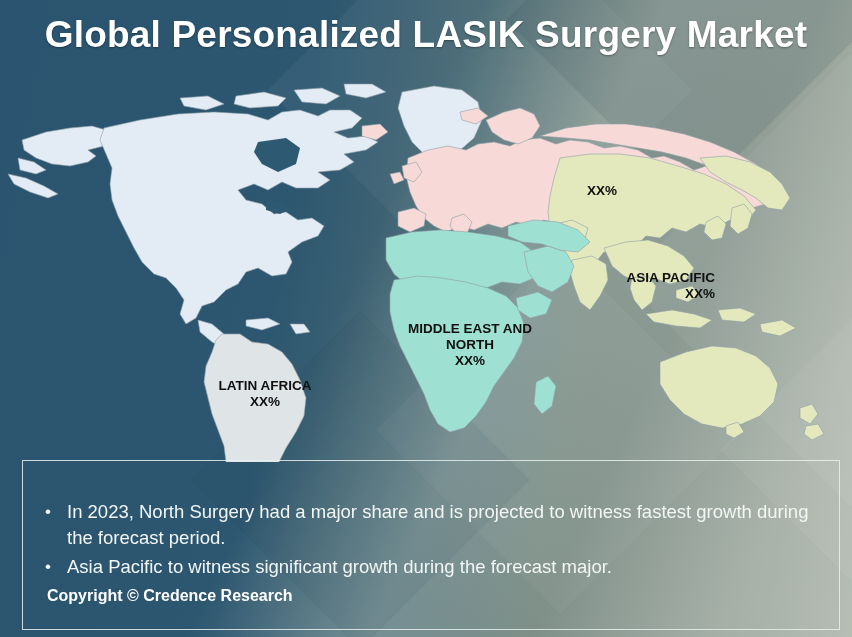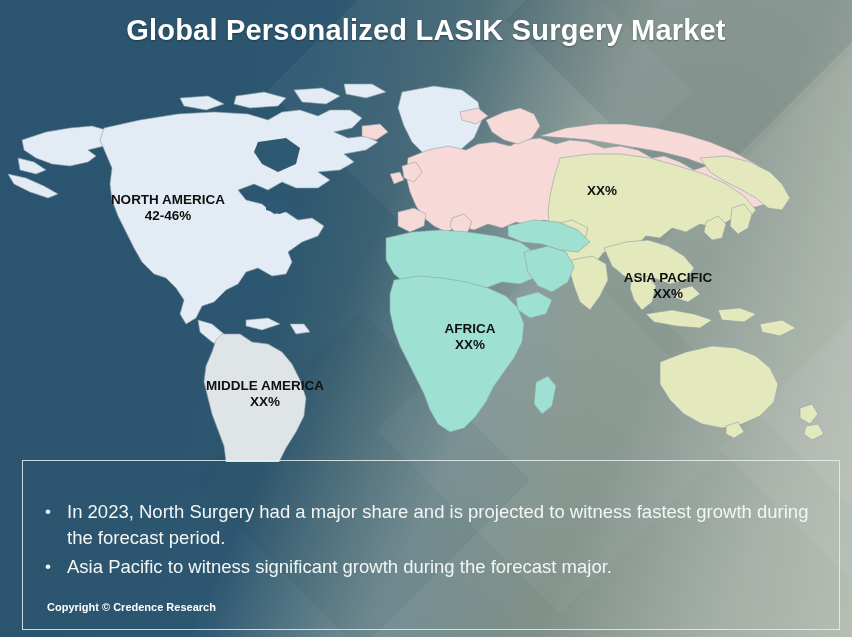--- a/index.html
+++ b/index.html
@@ -18,54 +18,54 @@
   .facet{position:absolute;pointer-events:none;}
   #f1{left:330px;top:-60px;width:300px;height:300px;background:rgba(255,255,255,0.045);transform:rotate(45deg);}
   #f2{left:560px;top:-110px;width:260px;height:260px;background:rgba(20,50,70,0.10);transform:rotate(45deg);}
   #f3{left:690px;top:120px;width:320px;height:320px;background:rgba(255,255,255,0.05);transform:rotate(45deg);}
   #f4{left:430px;top:300px;width:260px;height:260px;background:rgba(255,255,255,0.04);transform:rotate(45deg);}
   #f5{left:240px;top:360px;width:240px;height:240px;background:rgba(25,55,75,0.07);transform:rotate(45deg);}
   #f6{left:770px;top:330px;width:240px;height:240px;background:rgba(255,255,255,0.05);transform:rotate(45deg);}
 
   #title{
     position:absolute;left:0;top:14px;width:852px;text-align:center;
-    color:#ffffff;font-size:29px;font-weight:bold;letter-spacing:.2px;
+    color:#ffffff;font-size:37px;font-weight:bold;letter-spacing:.2px;
     text-shadow:0 1px 2px rgba(0,0,0,.35);
   }
 
   #mapwrap{position:absolute;left:0;top:62px;width:852px;height:400px;}
   #mapwrap svg{display:block;width:852px;height:400px;}
 
   .rlabel{
     position:absolute;color:#101010;font-weight:bold;text-align:center;
     line-height:1.18;white-space:nowrap;
   }
   .rlabel .nm{display:block;font-size:13.5px;}
   .rlabel .pc{display:block;font-size:13.5px;}
 
   #lbl-na{left:68px;top:130px;width:200px;}
   #lbl-eu{left:527px;top:121px;width:150px;}
-  #lbl-ap{left:593px;top:208px;width:150px;}
+  #lbl-ap{left:565px;top:208px;width:150px;text-align:right;}
   #lbl-mea{left:382px;top:259px;width:176px;}
   #lbl-la{left:185px;top:316px;width:160px;}
 
   #notes{
     position:absolute;left:22px;top:460px;width:818px;height:170px;
     border:1px solid rgba(233,241,238,0.85);box-sizing:border-box;
   }
   #bullets{position:absolute;left:22px;top:38px;width:770px;}
   .bullet{
     display:flex;color:#f2f6f5;font-size:18.5px;line-height:1.42;
     margin-bottom:2px;
   }
   .bullet .dot{width:22px;flex:0 0 22px;text-align:left;font-size:17px;line-height:1.48;}
   .bullet .txt{flex:1;}
   #copyright{
-    position:absolute;left:24px;top:140px;color:#ffffff;
-    font-size:11px;font-weight:bold;
+    position:absolute;left:24px;top:126px;color:#ffffff;
+    font-size:16px;font-weight:bold;
   }
 </style>
 </head>
 <body>
 
 <div id="slide">
 
   <div class="facet" id="f1"></div>
   <div class="facet" id="f2"></div>
   <div class="facet" id="f3"></div>
@@ -165,37 +165,34 @@
 
           <path d="M536,320 L548,314 L556,324 L552,344 L542,352 L534,342 Z"></path>
 
           <path d="M524,190 L548,184 L566,190 L574,204 L568,220 L552,230 L538,224 L528,210 Z"></path>
 
           <path d="M508,164 L534,158 L558,160 L578,168 L590,180 L578,190 L560,188 L542,182 L522,180 L508,174 Z"></path>
         </g>
       </g>
     </svg>
 
-    <div class="rlabel" id="lbl-na">
-      <span class="nm">NORTH AMERICA</span>
-      <span class="pc">42-46%</span>
-    </div>
     <div class="rlabel" id="lbl-eu">
       <span class="pc">XX%</span>
     </div>
     <div class="rlabel" id="lbl-ap">
       <span class="nm">ASIA PACIFIC</span>
       <span class="pc">XX%</span>
     </div>
     <div class="rlabel" id="lbl-mea">
-      <span class="nm">AFRICA</span>
+      <span class="nm">MIDDLE EAST AND</span>
+      <span class="nm">NORTH</span>
       <span class="pc">XX%</span>
     </div>
     <div class="rlabel" id="lbl-la">
-      <span class="nm">MIDDLE AMERICA</span>
+      <span class="nm">LATIN AFRICA</span>
       <span class="pc">XX%</span>
     </div>
   </div>
 
   <div id="notes">
     <div id="bullets">
       <div class="bullet">
         <span class="dot">•</span>
         <span class="txt">In 2023, North Surgery had a major share and is projected to witness fastest growth during the forecast period.</span>
       </div>

